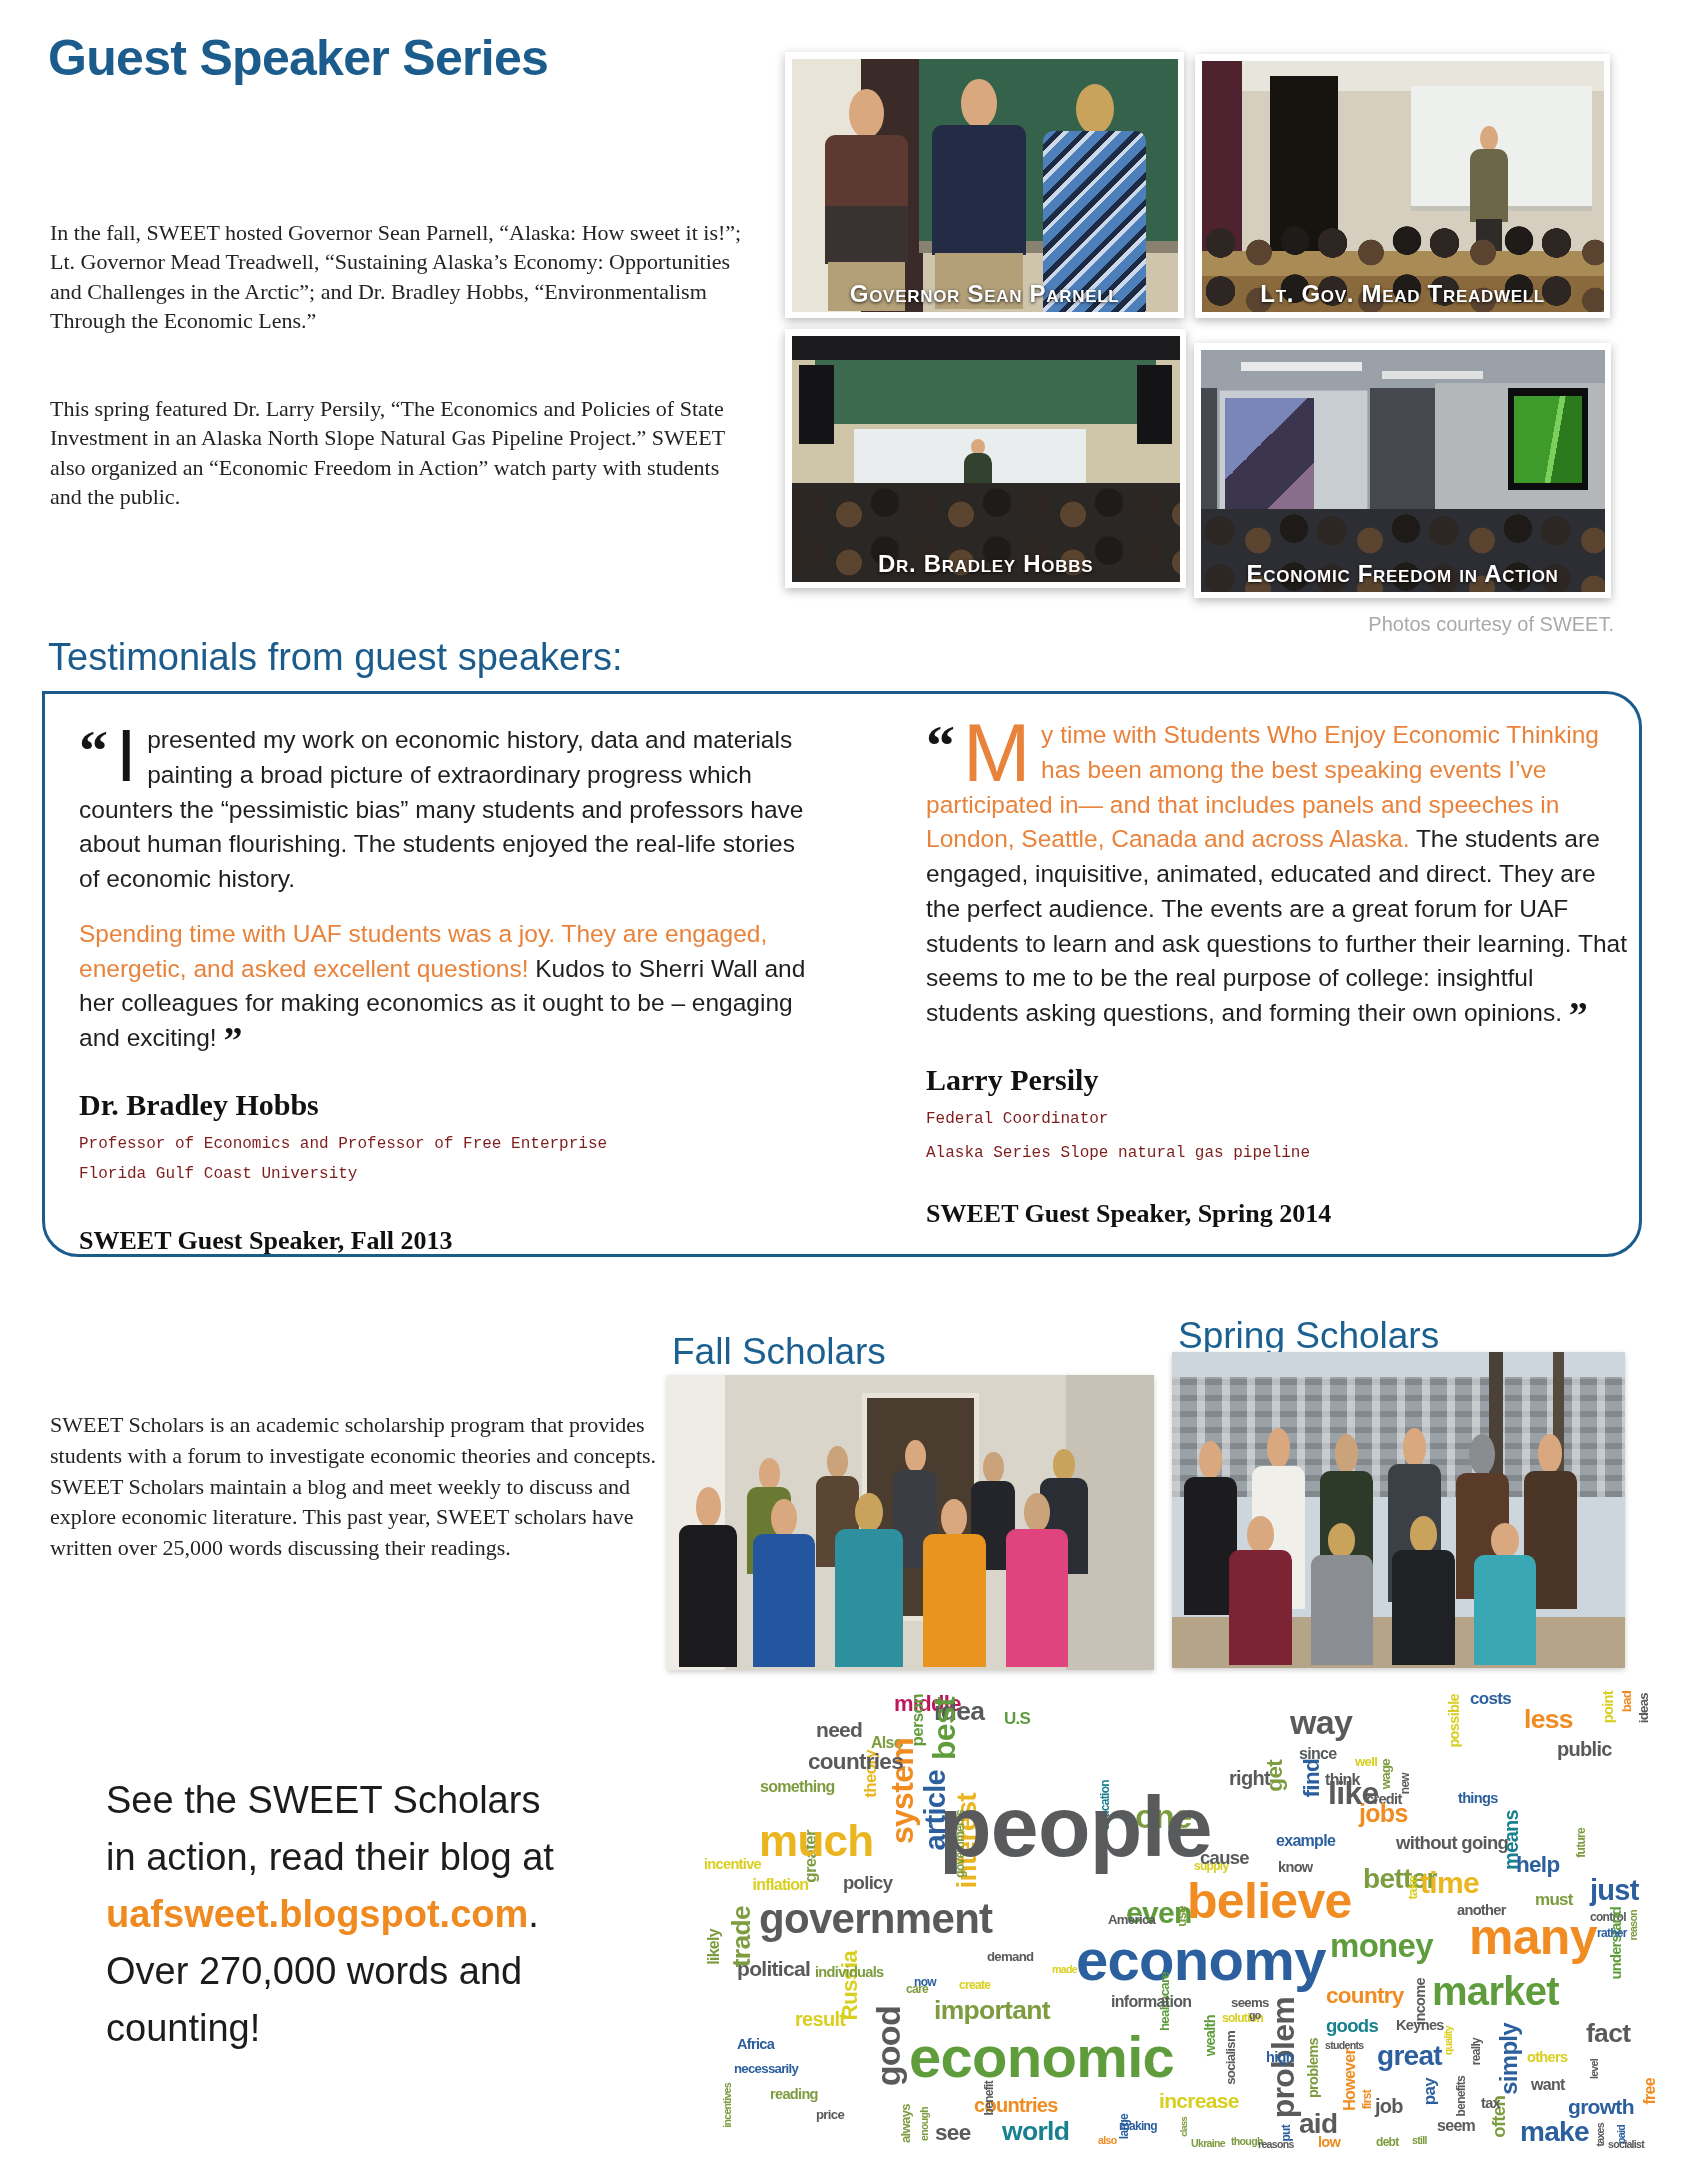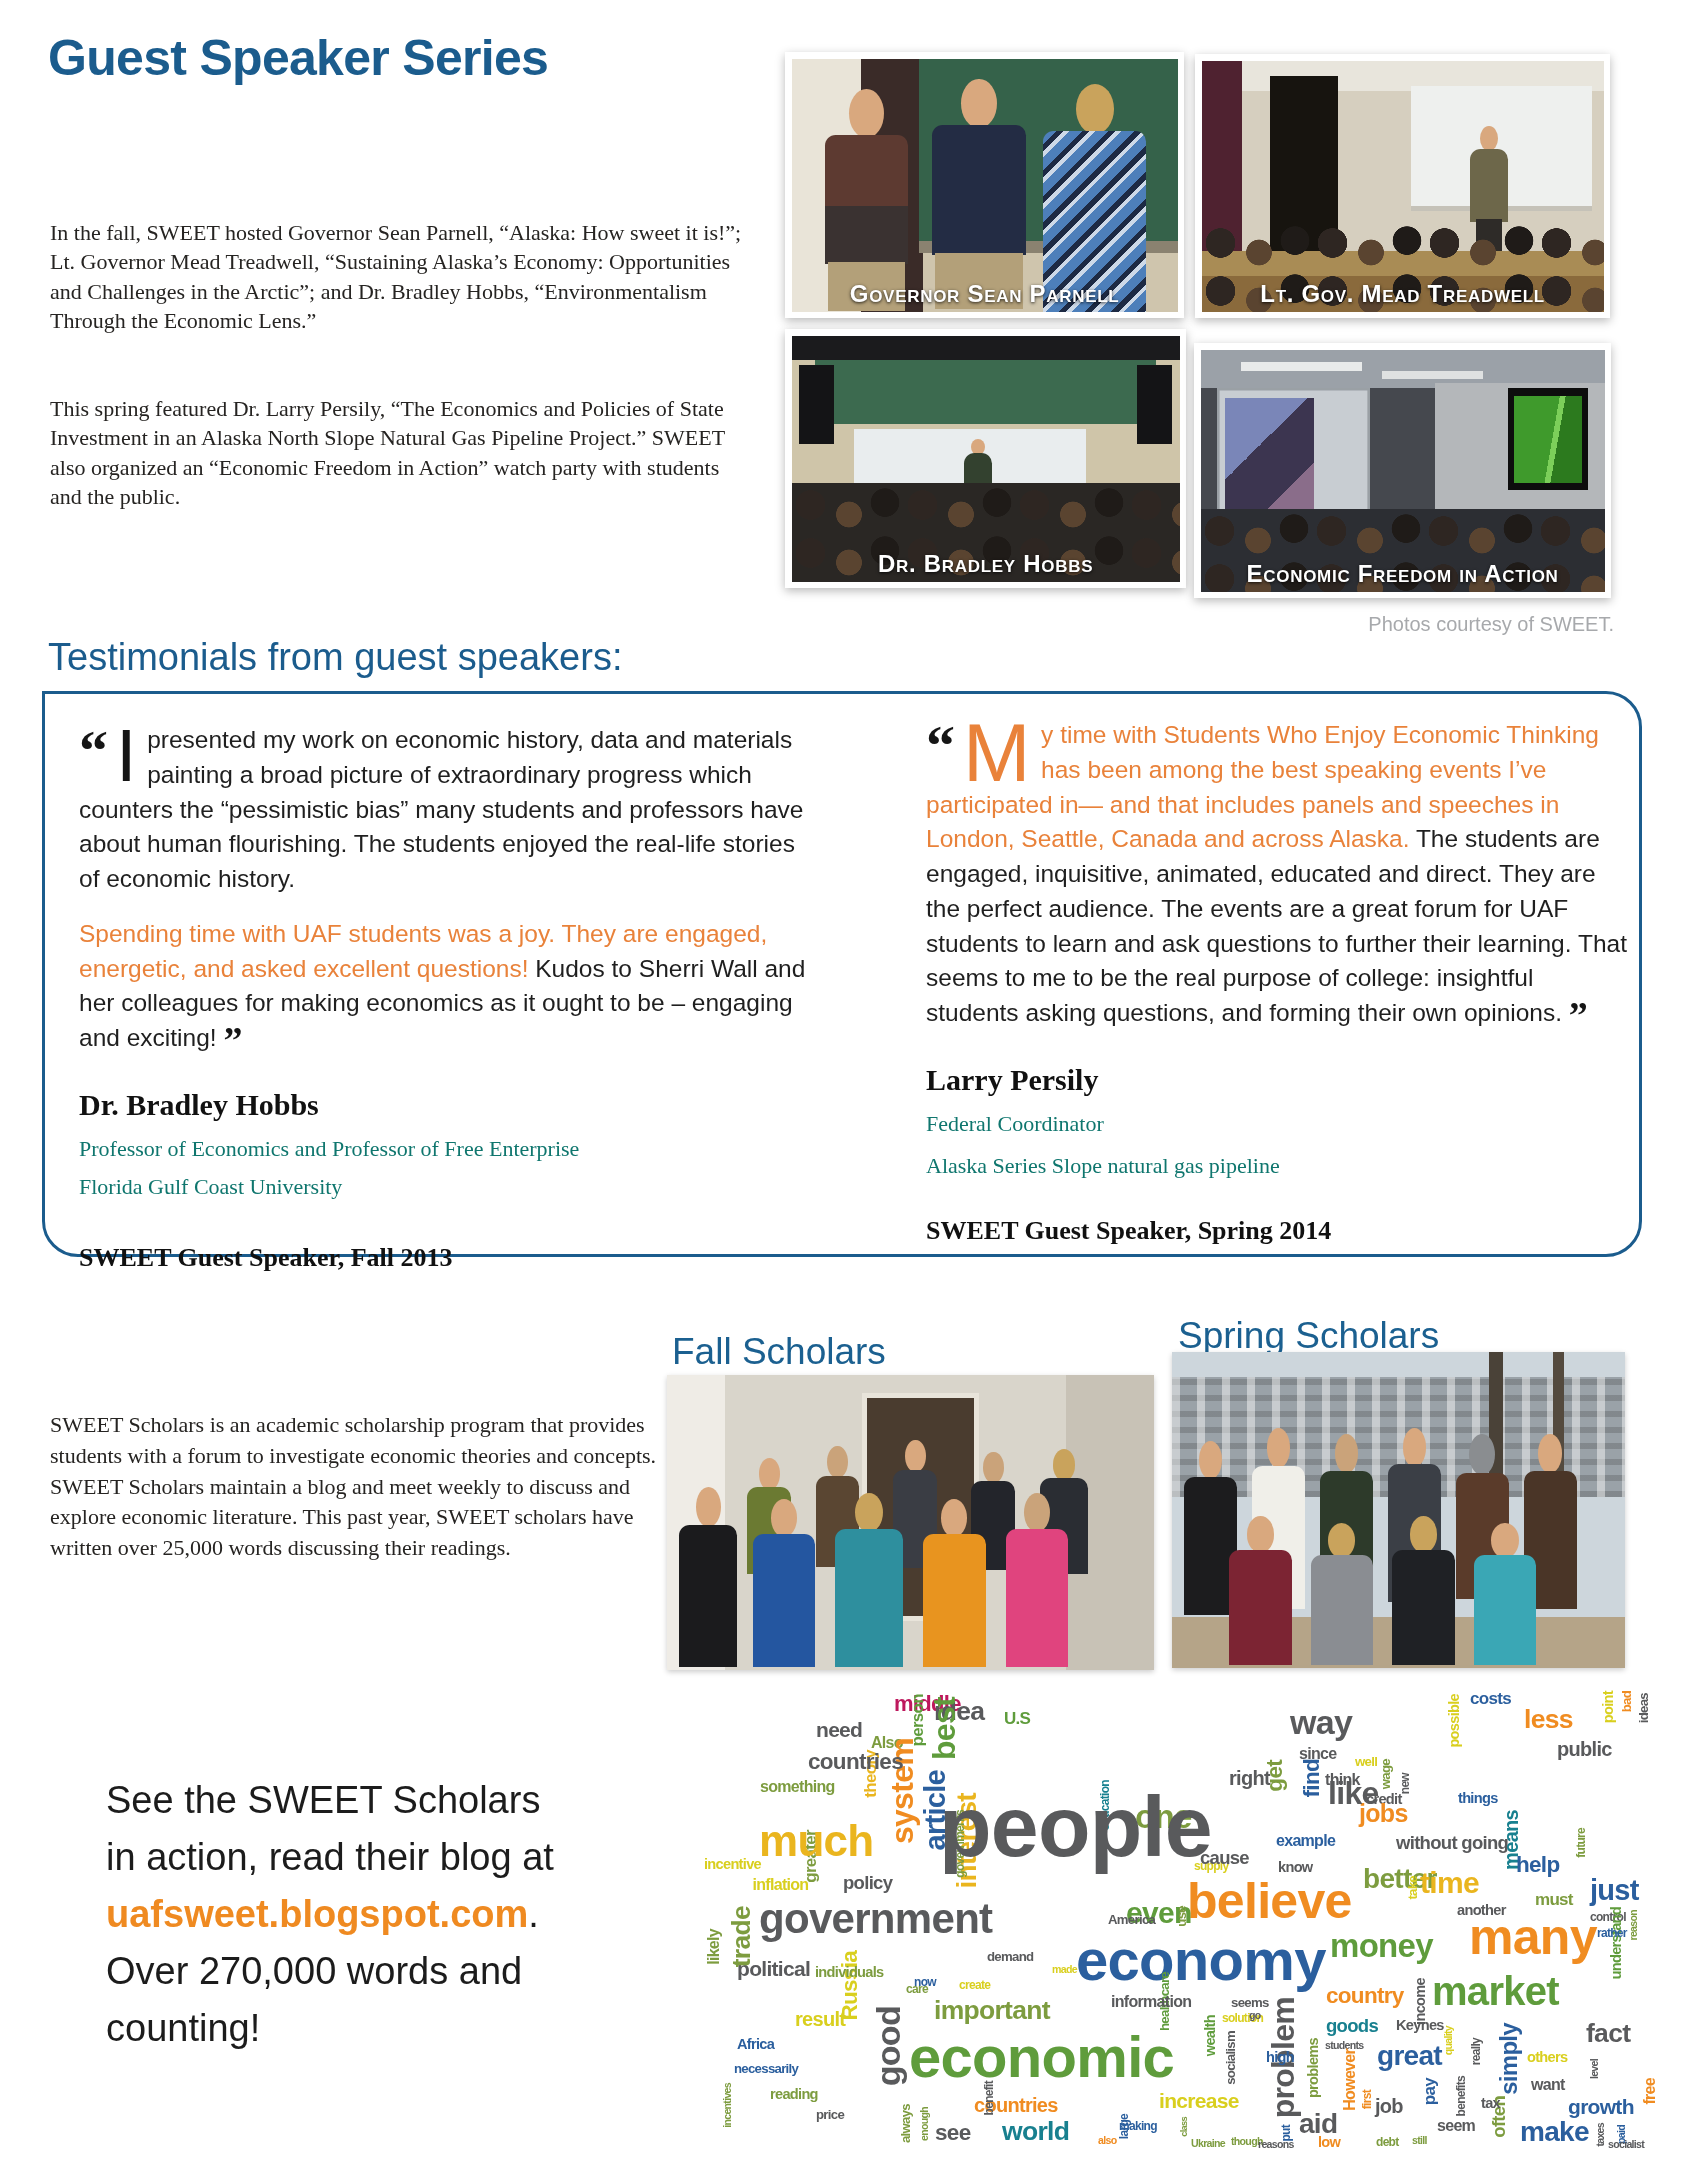--- a/index.html
+++ b/index.html
@@ -36,21 +36,21 @@
   .tcol{position:absolute;font-size:24.5px;line-height:1.42;color:#1f1f1f;}
   .q-open{float:left;font-family:"Liberation Serif",serif;font-weight:bold;font-size:58px;
           line-height:.55;margin:12px 8px 0 0;color:#151515;}
   .dropcap{float:left;line-height:.78;margin:4px 10.6px 0 0;}
   .dc-i{font-size:74px;font-weight:400;color:#151515;}
   .dc-m{font-size:81px;font-weight:400;color:#e9823a;}
   .orange{color:#e9823a;}
   .q-close{font-family:"Liberation Serif",serif;font-weight:bold;font-size:38px;line-height:0;
            position:relative;top:6.6px;color:#151515;}
   .sig-name{font-family:"Liberation Serif",serif;font-weight:bold;font-size:30px;color:#111;margin-top:28px;}
-  .sig-role{font-family:Liberation Serif, serif;font-size:22px;color:#0f766e;margin-top:6.6px;}
+  .sig-role{font-family:Liberation Mono, monospace;font-size:16px;color:#7f1d1d;margin-top:6.6px;}
   .sig-tag{font-family:"Liberation Serif",serif;font-weight:bold;font-size:26px;color:#111;margin-top:38px;}
   
   #s-head{left:48px;top:1307px;font-size:50px;font-weight:bold;}
   #s-body{left:50px;top:1388px;width:615px;font-size:22px;line-height:1.4;color:#262422;}
   .s-label{font-size:37px;font-weight:400;color:#1b6090;}
   .sphoto{position:absolute;overflow:hidden;box-shadow:0 2px 5.3px rgba(0,0,0,.2);}
   
   #blog{left:106px;top:1772px;width:556px;font-size:38px;line-height:1.5;color:#1c1c1c;}
   #blog span{display:block;}
   #blog .url-line b{display:inline;color:#ef8a21;font-weight:bold;}

